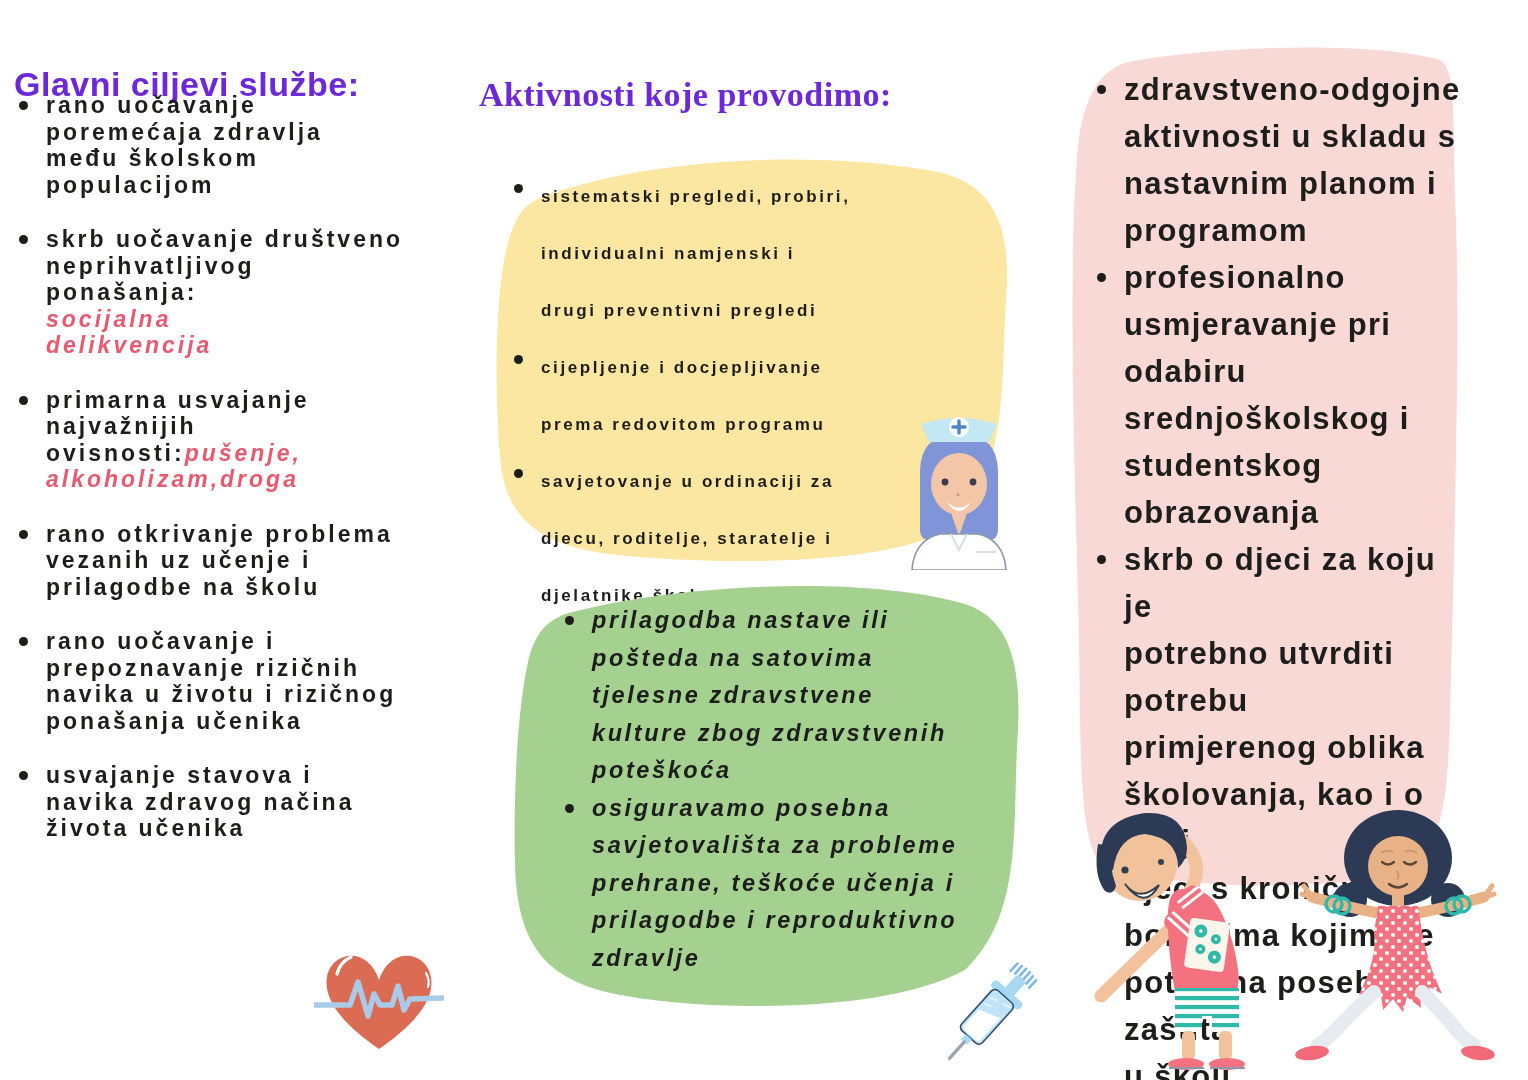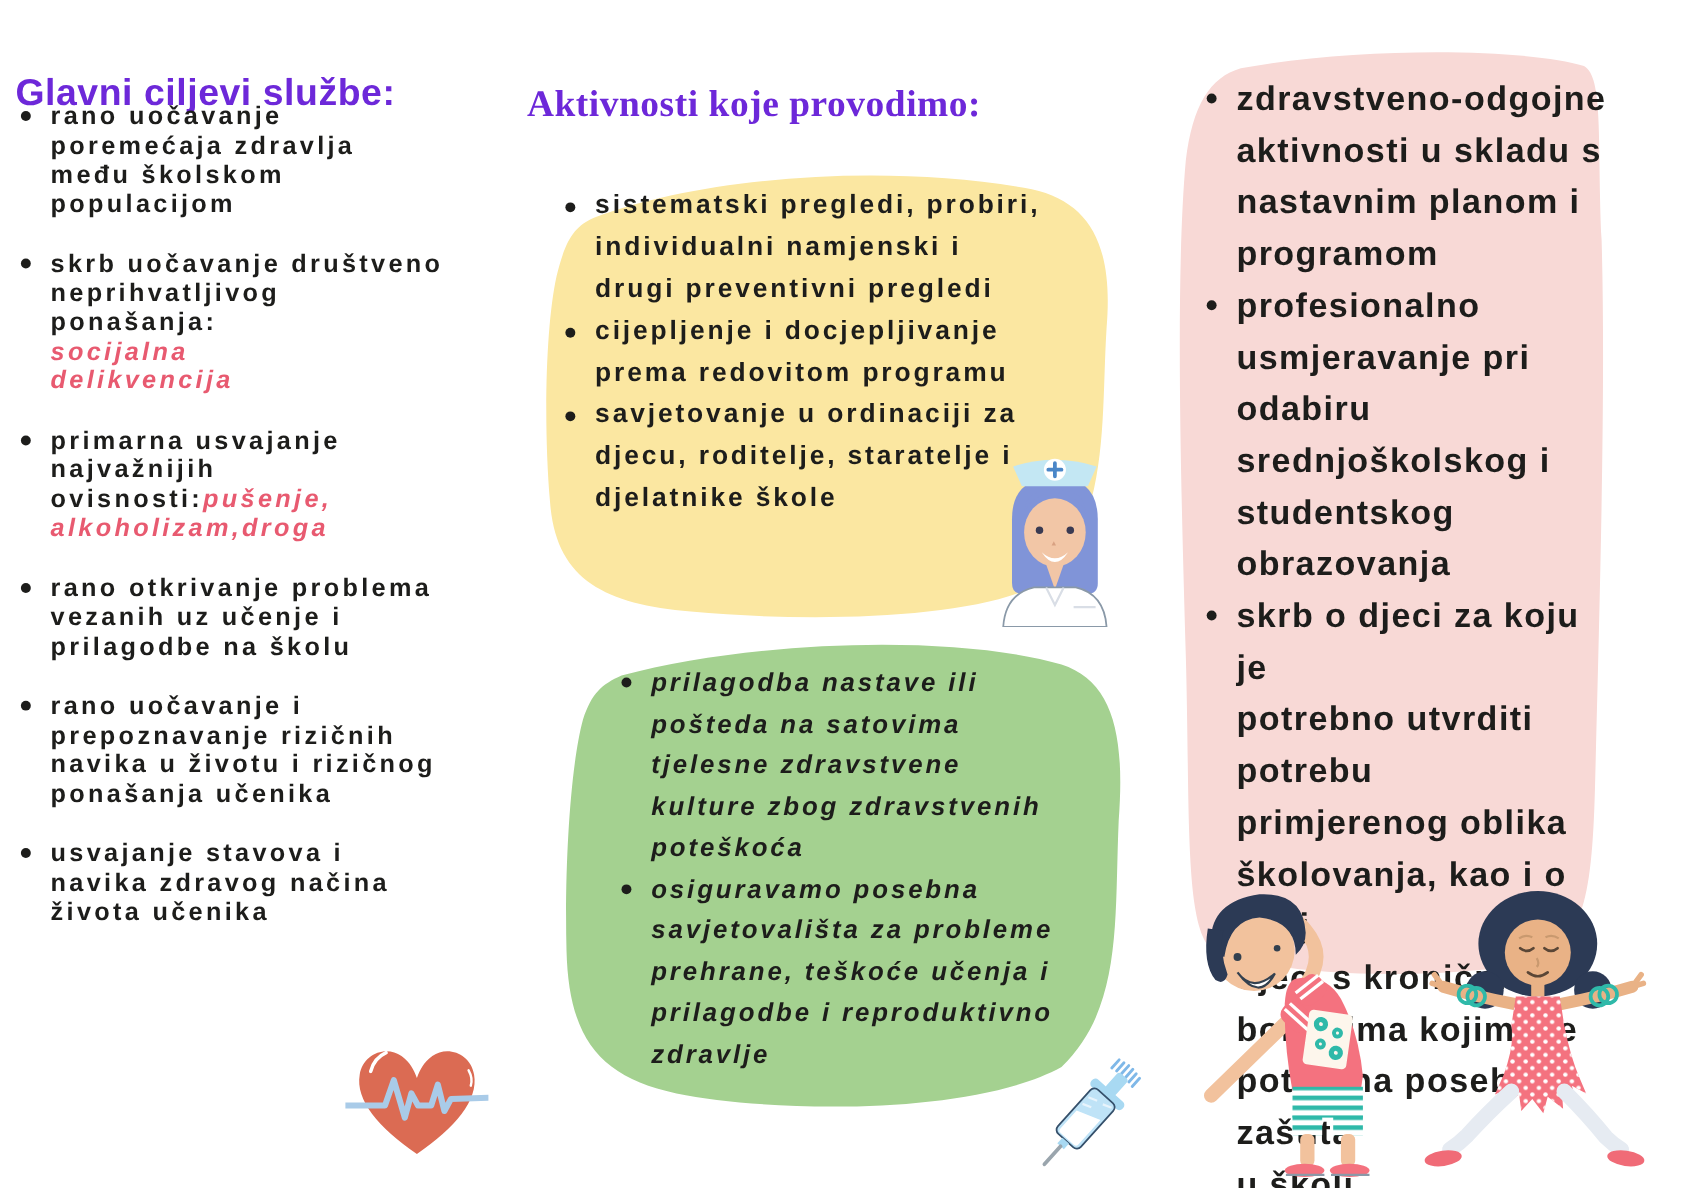--- a/index.html
+++ b/index.html
@@ -18,21 +18,21 @@
   ul.blist li::before{
     content:"";position:absolute;left:3px;width:9px;height:9px;border-radius:50%;background:#1d1d1b;
   }
   .seg{white-space:pre-line;}
   .hl{color:#e85a70;font-style:italic;}
   
   .goals{width:470px;font-size:23px;line-height:26.5px;letter-spacing:3px;}
   .goals li{margin-bottom:28px;}
   .goals li::before{top:9px;}
   
-  .ylist{width:505px;font-size:24px;line-height:38px;letter-spacing:2.6px;}
+  .ylist{width:505px;font-size:17px;line-height:57px;letter-spacing:2.6px;}
   .ylist li::before{top:16px;}
   
   .glist{width:480px;font-size:23.5px;line-height:37.5px;letter-spacing:2.6px;}
   .glist li::before{top:14px;}
   
   .plist{width:372px;font-size:31px;line-height:47px;letter-spacing:1.3px;}
   .plist li::before{top:19px;}
   svg{display:block;}
 </style>
 </head>

